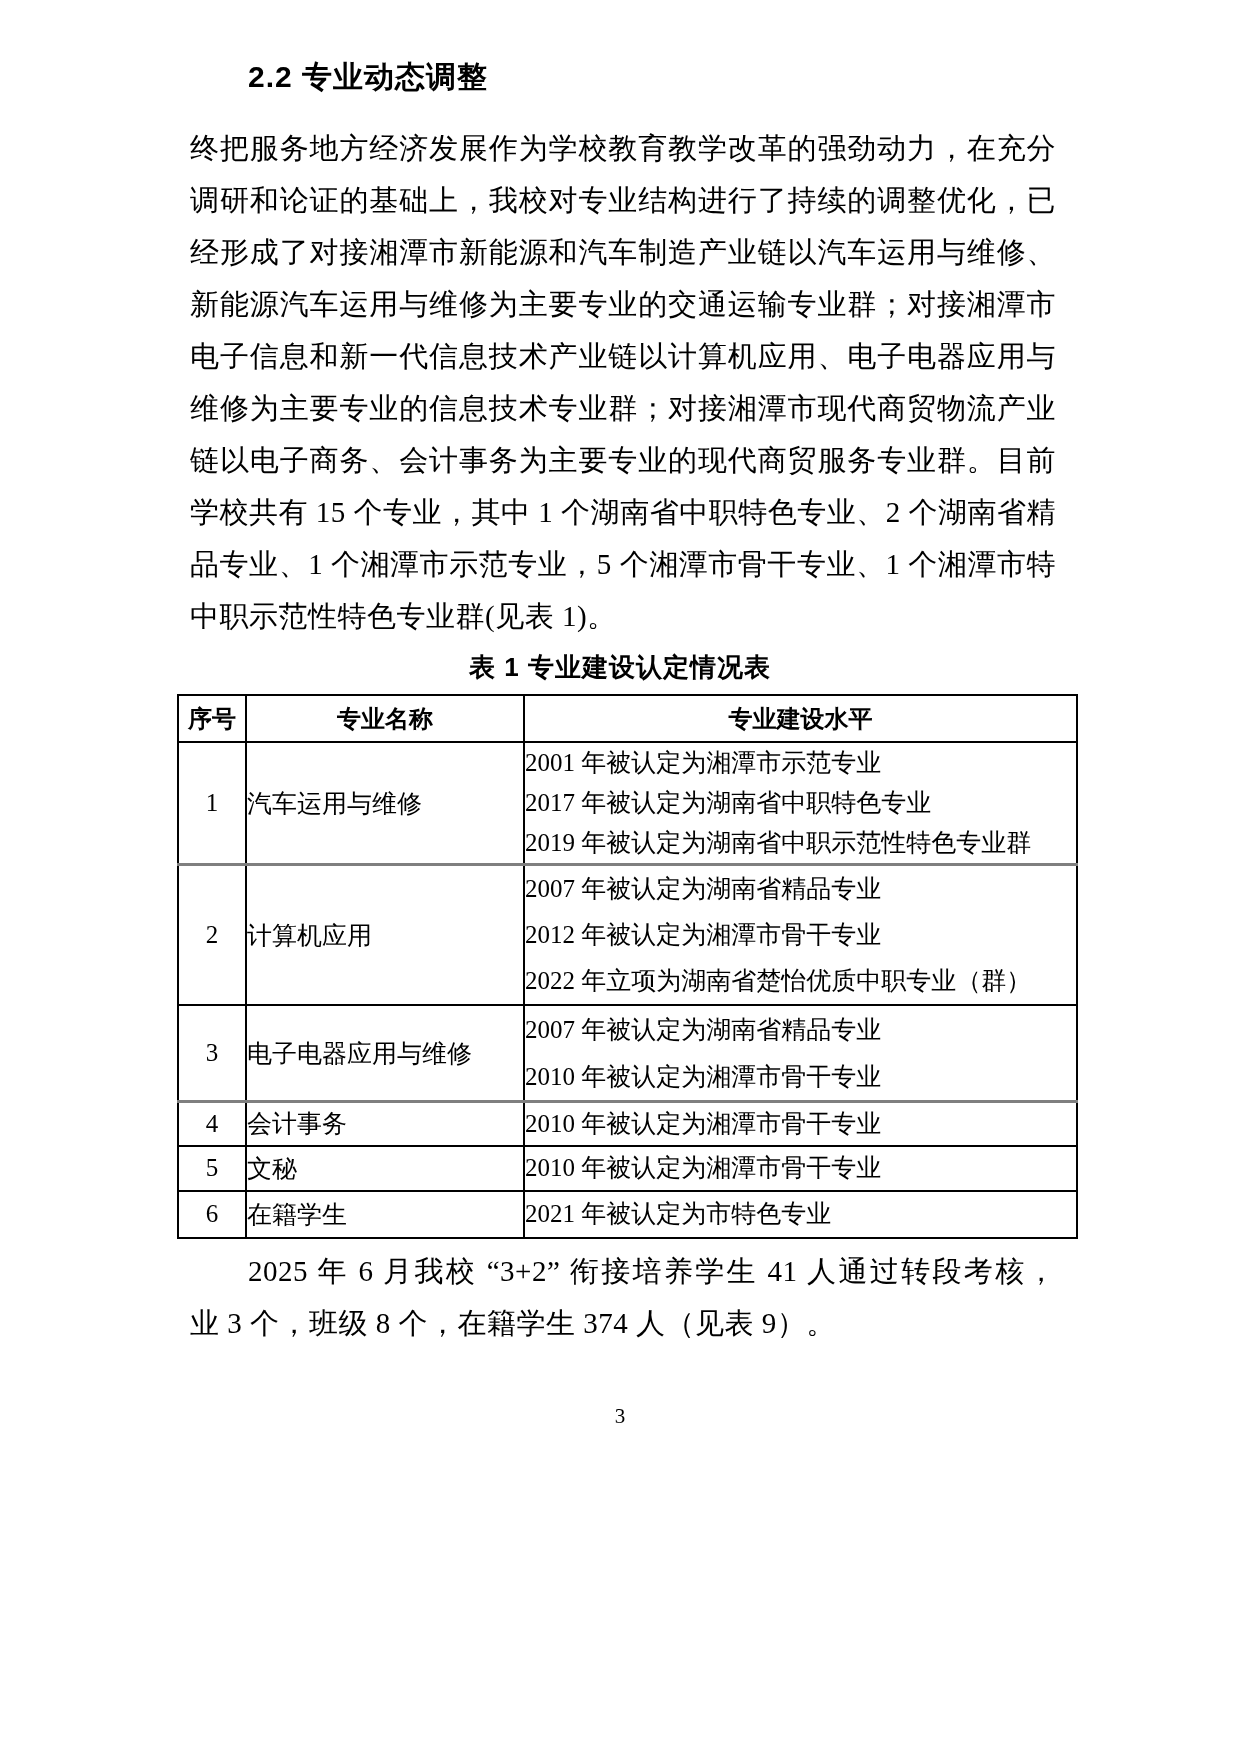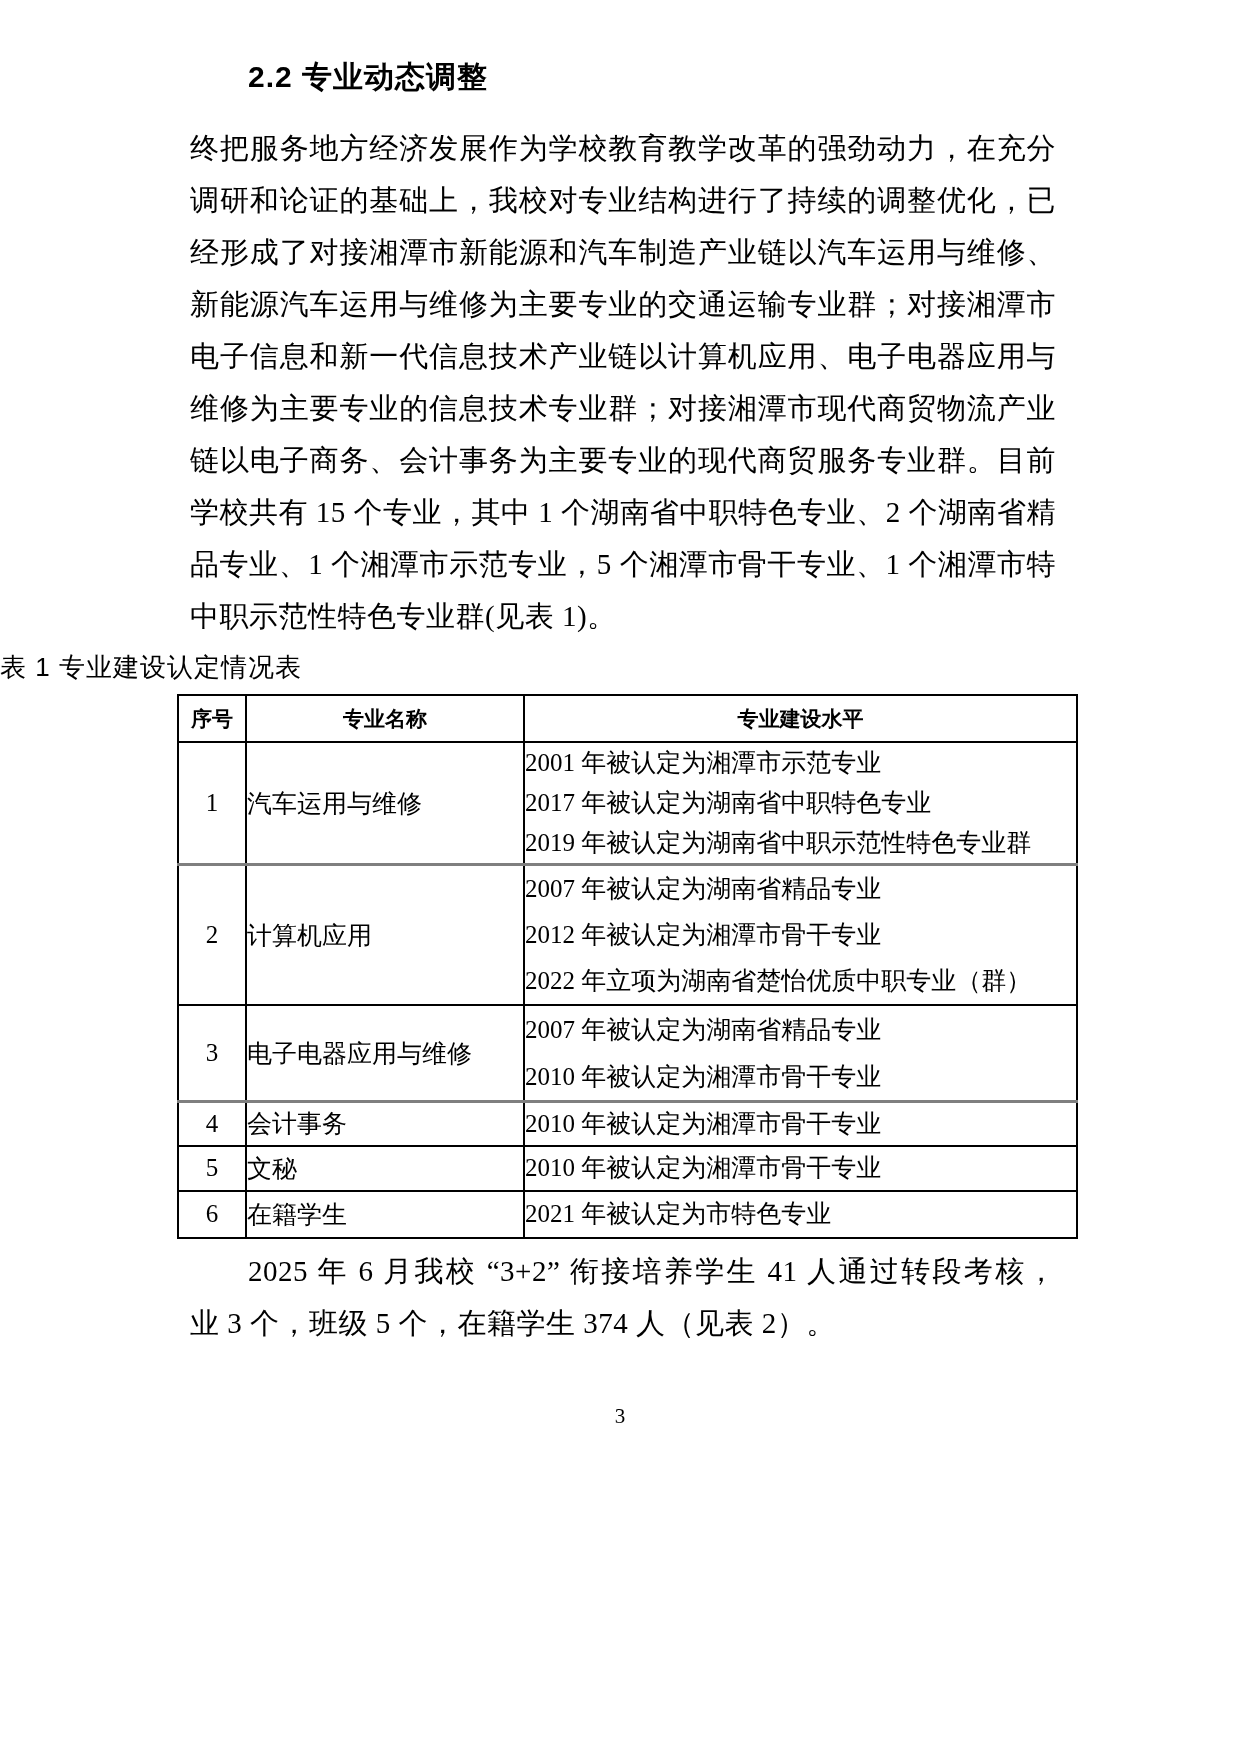--- a/index.html
+++ b/index.html
@@ -38,21 +38,22 @@
     overflow:hidden;
     white-space:normal;
   }
   .para .line.first{ text-indent:58px; }
   .para .line.last{ text-align-last:left; }
   
   .tbl-caption{
     margin-top:8px;
     height:34px;
     line-height:34px;
-    font-weight:normal;
+    text-align:center;
+    font-weight:bold;
     font-size:26px;
     font-family:"Liberation Sans","DejaVu Sans",sans-serif;
     letter-spacing:1px;
   }
   
   table.major-table{
     margin:10px 0 0 177px;
     width:899px;
     border-collapse:collapse;
     table-layout:fixed;
@@ -63,21 +64,21 @@
     padding:0;
     vertical-align:middle;
     font-weight:normal;
   }
   col.c-num{width:68px;}
   col.c-name{width:278px;}
   col.c-level{width:553px;}
   tr.hdr{height:47px;}
   tr.hdr th{
     font-weight:bold;
-    font-size:21px;
+    font-size:24px;
     text-align:center;
     font-family:"Liberation Sans","DejaVu Sans",sans-serif;
   }
   tr.r1{height:118px;}
   tr.r2{height:140px;}
   tr.r3{height:96px;}
   tr.r4{height:44px;}
   tr.r5{height:45px;}
   tr.r6{height:47px;}
   td.num{text-align:center;}
@@ -181,18 +182,18 @@
         <td class="name">在籍学生</td>
         <td class="levels">
           <div class="lv">2021 年被认定为市特色专业</div>
         </td>
       </tr>
     </tbody>
   </table>
 
   <div class="para" style="margin-top:6px;">
     <div class="line first">2025 年 6 月我校 “3+2” 衔接培养学生 41 人通过转段考核，</div>
-    <div class="line last">业 3 个，班级 5 个，在籍学生 374 人（见表 2）。</div>
+    <div class="line last">业 3 个，班级 8 个，在籍学生 374 人（见表 9）。</div>
   </div>
 
   <div class="page-number">3</div>
 
 </div>
 
 </body></html>

